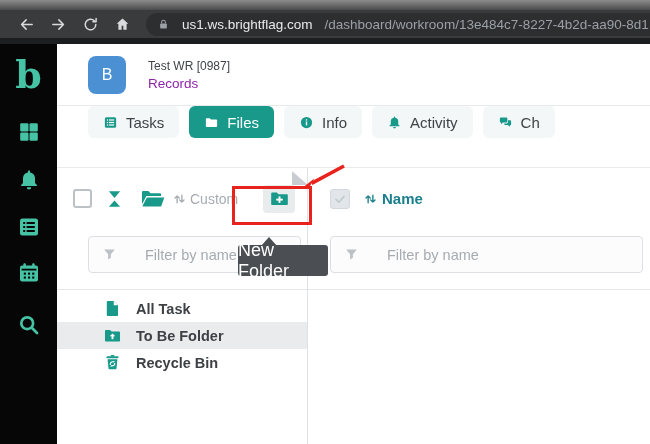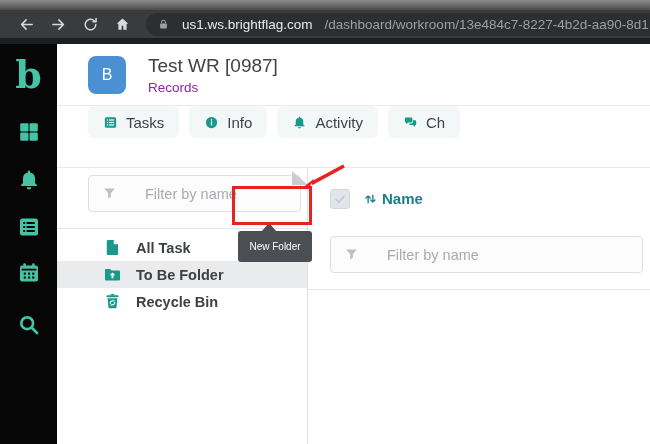--- a/index.html
+++ b/index.html
@@ -23,21 +23,21 @@
   .sidebar { width:57px; flex:none; background:#060607; position:relative; }
   .sb-logo { position:absolute; top:12px; left:0; width:57px; text-align:center;
     font-family:"DejaVu Serif", serif; font-weight:bold; font-size:38px; line-height:1;
     color:var(--mint,#45c3a4); }
   .sb-icon { position:absolute; left:50%; transform:translateX(-50%); width:24px; height:24px; color:var(--mint,#45c3a4); }
   .sb-icon svg { width:24px; height:24px; }
   .main { flex:1; min-width:0; display:flex; flex-direction:column; background:#fff; }
   
   .wr-header { height:62px; flex:none; border-bottom:1px solid #e8eaeb; display:flex; align-items:center; padding-left:31px; gap:22px; }
   .avatar { width:38px; height:38px; border-radius:8px; background:var(--avatar_blue,#4b90d2); color:#fff; font-size:16px; display:flex; align-items:center; justify-content:center; flex:none; }
-  .wr-title { font-size:19px; color:#3f4347; }
+  .wr-title { font-size:12px; color:#3f4347; }
   .wr-sub { font-size:13.5px; font-weight:normal; color:var(--purple,#8e24aa); margin-top:3px; cursor:pointer; }
   
   .tabs-row { height:62px; flex:none; border-bottom:1px solid #e8eaeb; display:flex; align-items:flex-start; padding-left:31px; gap:10px; overflow:hidden; }
   .tab { flex:none; height:32px; border-radius:6px; background:#f3f7f8; display:inline-flex; align-items:center; gap:8px; padding:0 15px; font-size:15px; color:#3f4347; cursor:pointer; }
   .tab svg { width:15px; height:15px; color:var(--teal,#18998a); flex:none; }
   .tab.active { background:var(--teal,#18998a); color:#fff; }
   .tab.active svg { color:#fff; }
   
   .content { flex:1; min-height:0; display:flex; }
   .left-panel { width:250px; flex:none; display:flex; flex-direction:column; }
@@ -69,21 +69,21 @@
   .filter-input input { border:none; outline:none; background:transparent; flex:1; min-width:0; font-size:14.5px; color:#3f4347; font-family:"Liberation Sans",sans-serif; }
   .filter-input input::placeholder { color:#a6abb0; }
   
   .tree { list-style:none; padding-top:5px; }
   .tree-item { height:27px; display:flex; align-items:center; padding-left:46px; gap:14px; font-size:14.5px; font-weight:bold; color:#3d4145; cursor:pointer; }
   .tree-item svg { width:19px; height:19px; color:var(--teal,#18998a); flex:none; }
   .tree-item.selected { background:#e9ebed; }
   
   .anno-rect { position:absolute; left:232px; top:186px; width:80px; height:39px; border:3px solid var(--anno_red,#e8231d); pointer-events:none; z-index:40; }
   .anno-arrow { position:absolute; left:296px; top:163px; width:52px; height:31px; z-index:41; pointer-events:none; }
-  .tooltip { position:absolute; left:238px; top:231px; width:74px; height:31px; background:var(--tooltip_bg,#4b4e52); border-radius:3px; color:#fff; font-size:10px; display:flex; align-items:center; justify-content:center; z-index:30; }
+  .tooltip { position:absolute; left:238px; top:245px; width:90px; height:31px; background:var(--tooltip_bg,#4b4e52); border-radius:3px; color:#fff; font-size:18px; display:flex; align-items:center; justify-content:center; z-index:30; }
   .tooltip-arrow { position:absolute; top:-8px; left:23px; width:0; height:0; border-left:8px solid transparent; border-right:8px solid transparent; border-bottom:9px solid var(--tooltip_bg,#4b4e52); }
 </style>
 </head>
 <body>
 
 <div class="screen">
 
   <div class="titlebar"></div>
   <div class="browser-toolbar">
     <div class="nav-btn">
@@ -189,20 +189,26 @@
                 <rect x="6.2" y="7" width="2" height="2"></rect>
                 <rect x="9.6" y="7" width="8.2" height="2"></rect>
                 <rect x="6.2" y="11" width="2" height="2"></rect>
                 <rect x="9.6" y="11" width="8.2" height="2"></rect>
                 <rect x="6.2" y="15" width="2" height="2"></rect>
                 <rect x="9.6" y="15" width="8.2" height="2"></rect>
               </g>
             </svg>
           <span>Tasks</span>
         </div>
+        <div class="tab active">
+          <svg viewBox="0 0 24 24" fill="currentColor">
+              <path d="M3 6.2c0-.7.5-1.2 1.2-1.2h5l2 2.1h8.6c.7 0 1.2.5 1.2 1.2v9.5c0 .7-.5 1.2-1.2 1.2H4.2c-.7 0-1.2-.5-1.2-1.2z"></path>
+            </svg>
+          <span>Files</span>
+        </div>
         <div class="tab">
           <svg viewBox="0 0 24 24">
               <circle cx="12" cy="12" r="9" fill="currentColor"></circle>
               <rect x="10.9" y="10.4" width="2.2" height="6.2" fill="#f3f7f8"></rect>
               <rect x="10.9" y="6.8" width="2.2" height="2.2" fill="#f3f7f8"></rect>
             </svg>
           <span>Info</span>
         </div>
         <div class="tab">
           <svg viewBox="0 0 24 24" fill="currentColor">
@@ -215,20 +221,45 @@
               <path d="M3 5.8C3 4.8 3.8 4 4.8 4h8.4c1 0 1.8.8 1.8 1.8v4.4c0 1-.8 1.8-1.8 1.8H8.2L5 14.6V12h-.2c-1 0-1.8-.8-1.8-1.8z"></path>
               <path d="M16 8.4h3.2c1 0 1.8.8 1.8 1.8v4.4c0 1-.8 1.8-1.8 1.8h-.2v2.6L15.8 16h-4c-1 0-1.8-.8-1.8-1.8v-.7h3.8c1.2 0 2.2-1 2.2-2.2z"></path>
             </svg>
           <span>Ch</span>
         </div>
       </div>
 
       <div class="content">
 
         <section class="left-panel">
+          <div class="panel-toolbar">
+            <div class="checkbox"></div>
+            <svg class="tb-icon" style="width:21px;height:22px;margin-left:12px" viewBox="0 0 24 24" fill="currentColor">
+                <path d="M5.6 3.2h12.8L12 10.8z"></path>
+                <path d="M12 13.6l6.4 7.2H5.6z"></path>
+              </svg>
+            <svg class="tb-icon" style="width:26px;height:22px;margin-left:15px" viewBox="0 0 26 22" fill="currentColor">
+                <path d="M2 4.1c0-.6.5-1.1 1.1-1.1h5.3l2.1 2.2h9.4c.6 0 1.1.5 1.1 1.1v1.6H6.4L2 16.3z"></path>
+                <path d="M6.9 9.5h17.4l-2.9 8.2c-.2.5-.7.9-1.2.9H3.3c-.5 0-.8-.5-.7-.9z"></path>
+              </svg>
+            <svg class="sort-arrows gray" style="margin-left:6px" viewBox="0 0 24 24" fill="none" stroke="currentColor" stroke-width="2.2" stroke-linecap="round" stroke-linejoin="round">
+                <path d="M8.2 18V7.2M4.8 10.4 8.2 7l3.4 3.4"></path>
+                <path d="M15.8 6v10.8M12.4 13.6l3.4 3.4 3.4-3.4"></path>
+              </svg>
+            <span class="sort-label" style="margin-left:3px">Custom</span>
+            <button class="newfolder-btn">
+              <svg viewBox="0 0 24 24">
+                  <path fill="currentColor" d="M2.5 6.2c0-.7.5-1.2 1.2-1.2h5.2l2 2.1h9.4c.7 0 1.2.5 1.2 1.2v10c0 .7-.5 1.2-1.2 1.2H3.7c-.7 0-1.2-.5-1.2-1.2z"></path>
+                  <g fill="#fff">
+                    <rect x="10.9" y="9.6" width="2.2" height="7.4"></rect>
+                    <rect x="8.3" y="12.2" width="7.4" height="2.2"></rect>
+                  </g>
+                </svg>
+            </button>
+          </div>
           <div class="filter-row">
             <div class="filter-input">
               <svg viewBox="0 0 24 24" fill="currentColor">
                   <path d="M3.5 4h17l-6.3 7.4v5.8l-4.4 2.8v-8.6z"></path>
                 </svg>
               <input type="text" placeholder="Filter by name" style="">
             </div>
           </div>
           <ul class="tree">
             <li class="tree-item">

